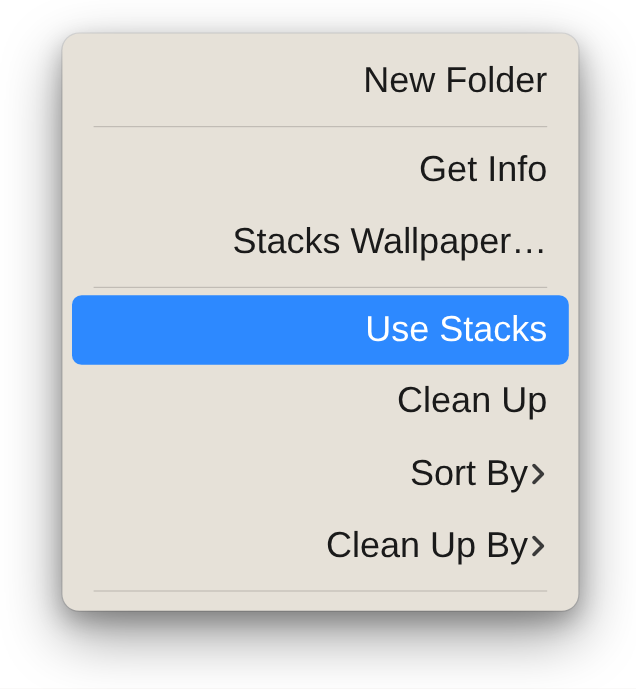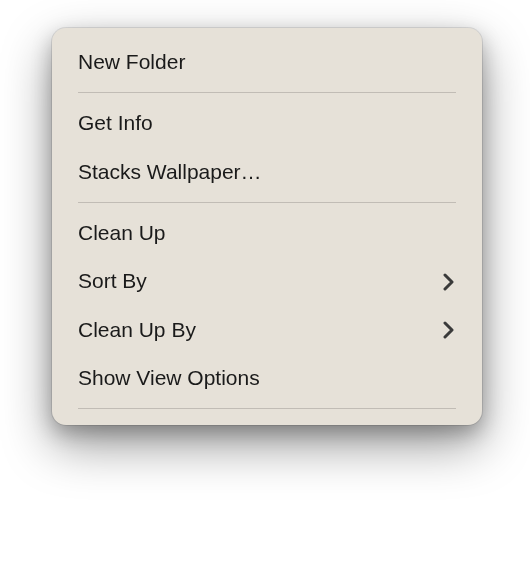--- a/index.html
+++ b/index.html
@@ -22,24 +22,25 @@
       background: #e6e1d8;
       border-radius: 14px;
       box-shadow: 0 0 0 1px rgba(0,0,0,0.1), 0 20px 50px rgba(0,0,0,0.4), 0 8px 20px rgba(0,0,0,0.25);
       padding: 10px 0;
     }
     .menu-item {
       display: flex;
       align-items: center;
       justify-content: space-between;
       padding: 10px 26px;
-      font-size: 21px;
+      font-size: 30px;
       color: #1a1a1a;
       cursor: default;
       line-height: 1.35;
+      text-align: right;
     }
     .menu-item.highlighted {
       background: #2d89ff;
       color: #ffffff;
       margin: 0 8px;
       padding: 9px 18px;
       border-radius: 8px;
     }
     .menu-divider {
       height: 1px;
@@ -82,20 +83,23 @@
   <div class="menu-item">
     <span class="menu-label">Get Info</span>
   </div>
 
   <div class="menu-item">
     <span class="menu-label">Stacks Wallpaper…</span>
   </div>
 
   <div class="menu-divider"></div>
 
+  <div class="menu-item highlighted">
+    <span class="menu-label">Use Stacks</span>
+  </div>
 
   <div class="menu-item">
     <span class="menu-label">Clean Up</span>
   </div>
 
   <div class="menu-item">
     <span class="menu-label">Sort By</span>
     <span class="chevron">
       <svg viewBox="0 0 11 18">
           <path d="M2 2 L9 9 L2 16"></path>
@@ -105,20 +109,17 @@
 
   <div class="menu-item">
     <span class="menu-label">Clean Up By</span>
     <span class="chevron">
       <svg viewBox="0 0 11 18">
           <path d="M2 2 L9 9 L2 16"></path>
         </svg>
     </span>
   </div>
 
-  <div class="menu-item">
-    <span class="menu-label">Show View Options</span>
-  </div>
 
   <div class="menu-divider"></div>
 
 
 </div>
 
 </body></html>

